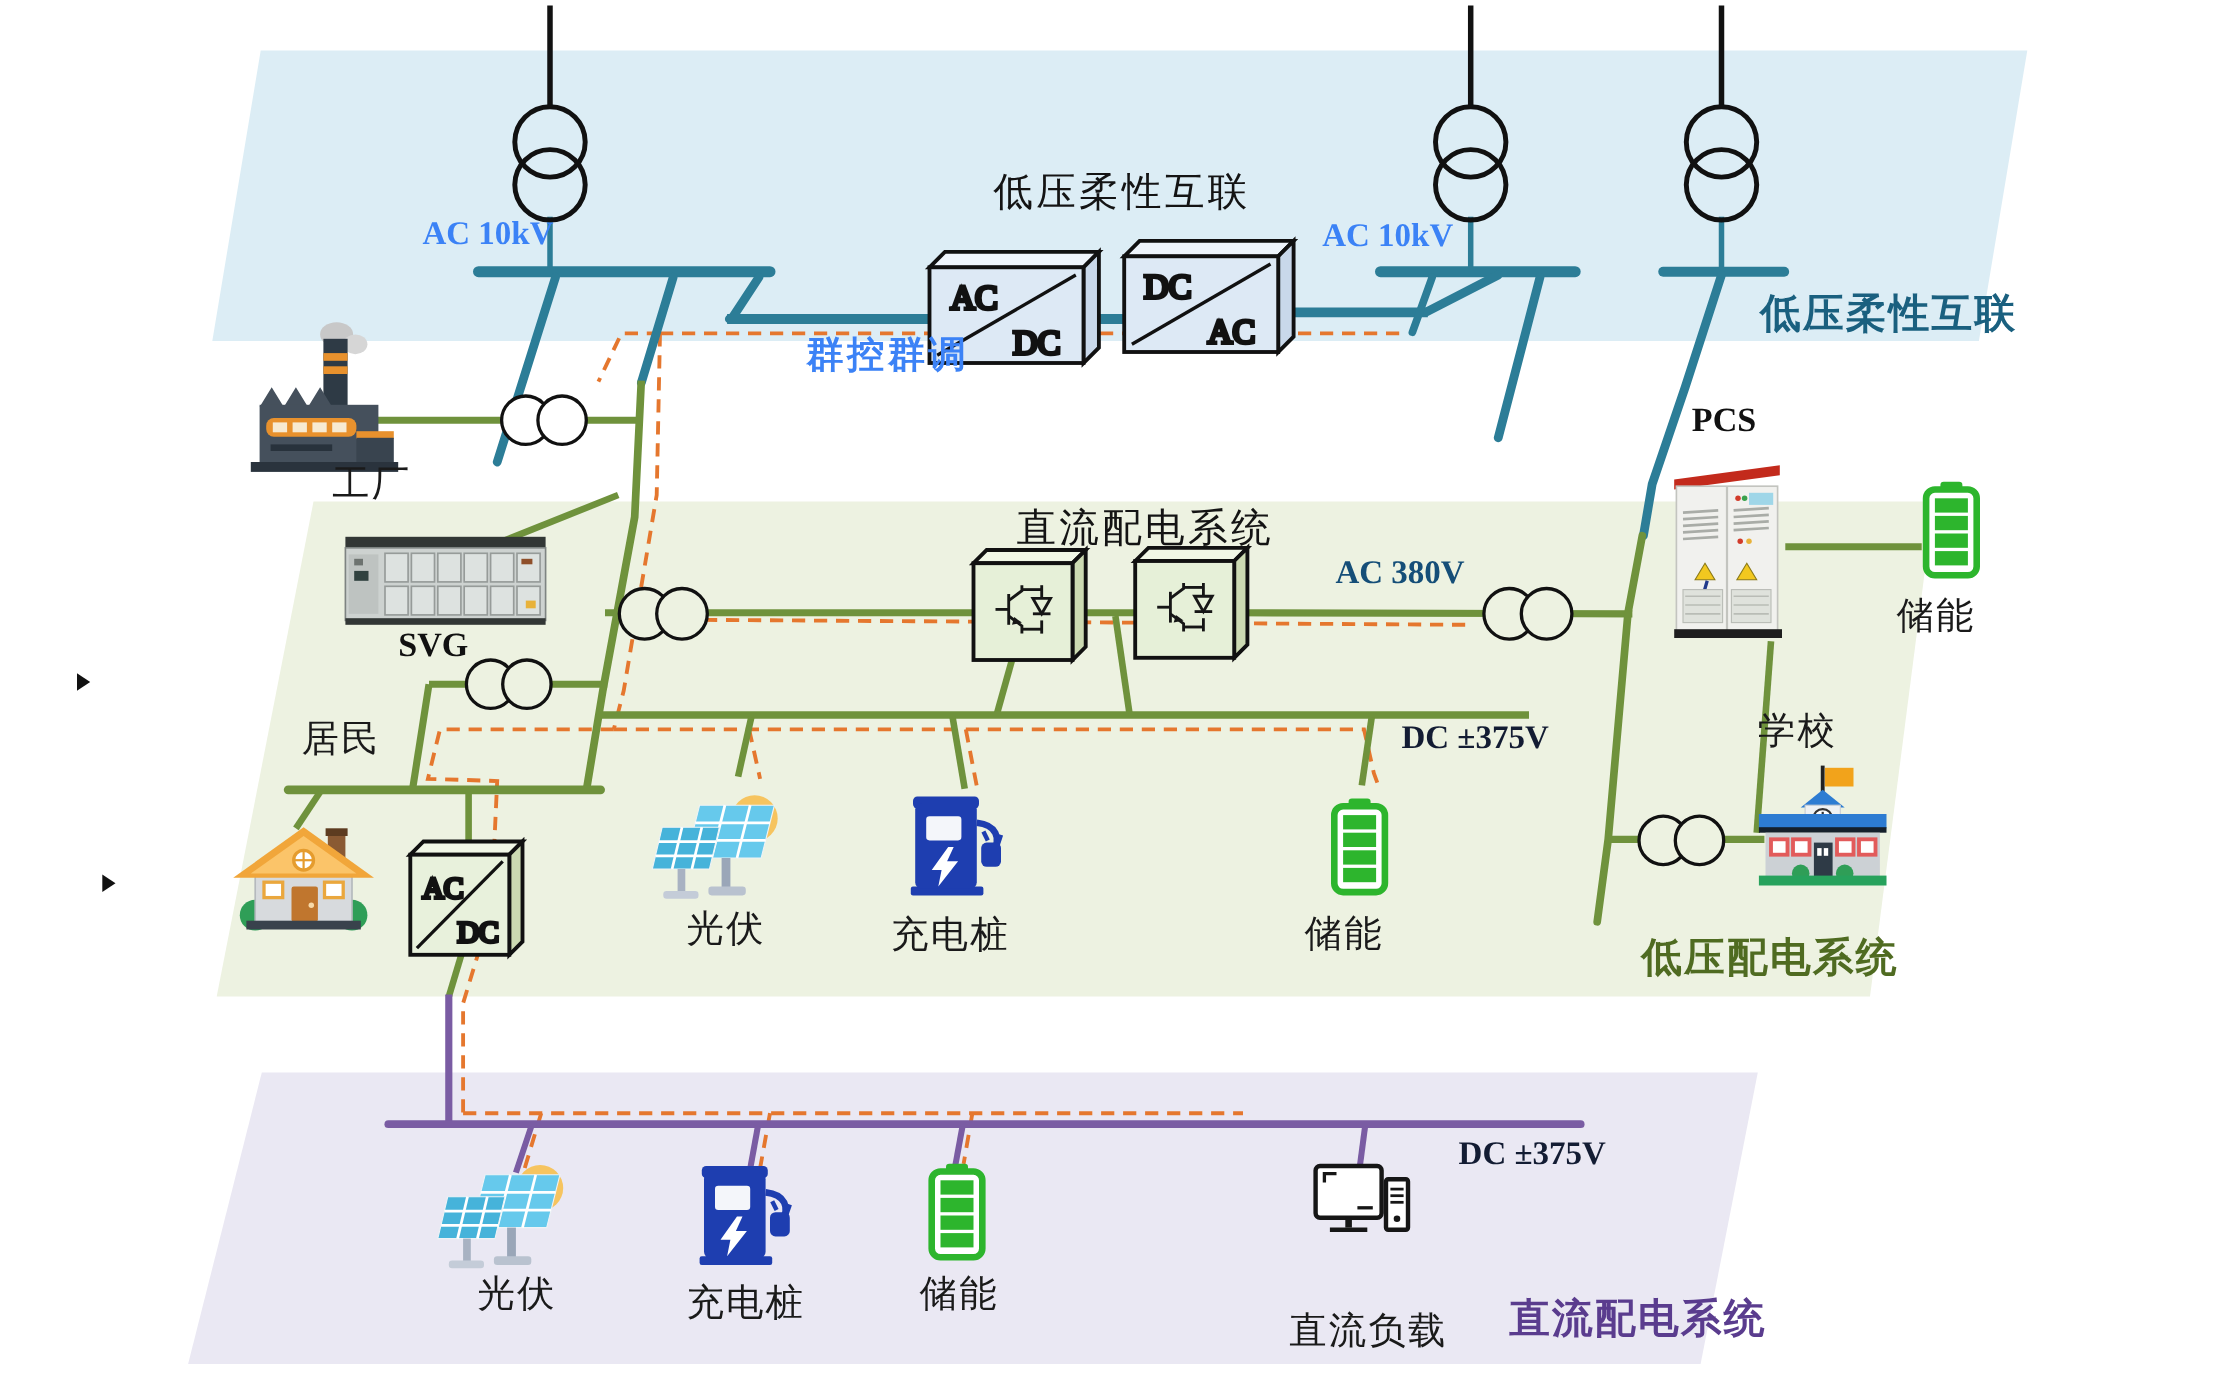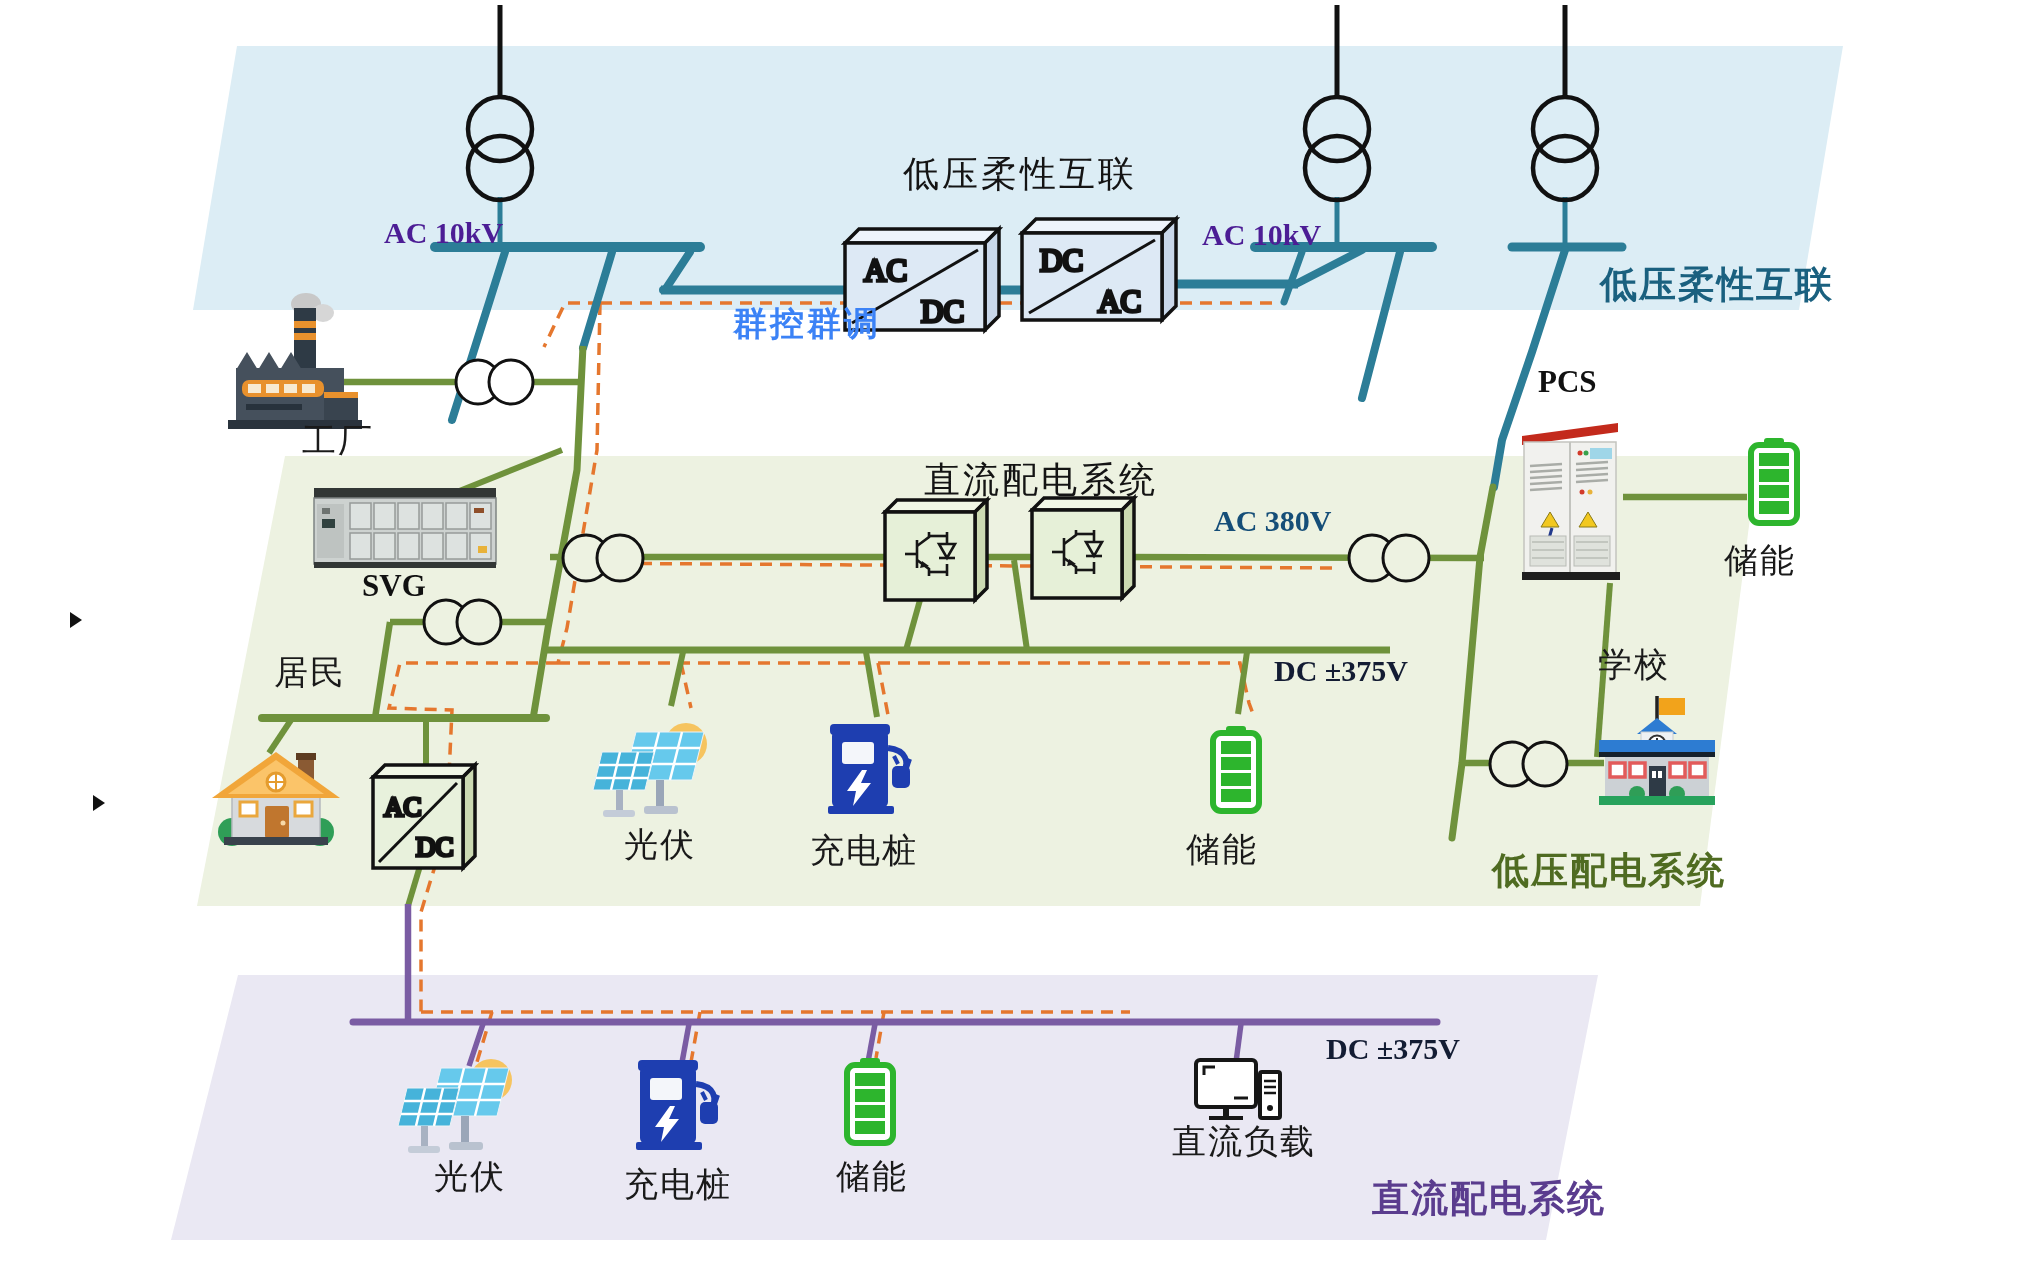--- a/index.html
+++ b/index.html
@@ -3,21 +3,21 @@
 <meta charset="utf-8">
 <style>
   html,body{margin:0;padding:0;background:#ffffff;}
   .stage{position:relative;width:2034px;height:1272px;background:#ffffff;overflow:hidden;
          font-family:"Liberation Serif", serif;}
   .stage svg{position:absolute;left:0;top:0;}
   .lbl{position:absolute;white-space:nowrap;color:#1a1a1a;line-height:1;}
   .cn{font-family:"Liberation Serif", serif;font-size:34px;letter-spacing:2px;}
   .flex-title{font-family:"Liberation Serif", serif;font-size:36px;letter-spacing:3px;color:#141414;}
   .volt{font-family:"Liberation Serif", serif;font-weight:bold;font-size:30px;}
-  .volt-ac{color:#4c1d95;margin-top:20px;}
+  .volt-ac{color:#3b82f6;}
   .volt-380{color:#154e78;}
   .volt-dc{color:#131c33;margin-left:10px;}
   .band-label{font-family:"Liberation Sans", sans-serif;font-weight:bold;font-size:37px;letter-spacing:2px;}
   .mv-col{color:#1a607f;} .lv-col{color:#4f6b21;} .dc-col{color:#5a3c8e;}
   .orange{font-family:"Liberation Sans", sans-serif;font-weight:bold;font-size:34px;color:#3b82f6;letter-spacing:3px;margin-left:48px;}
   .big{font-family:"Liberation Serif", serif;font-weight:bold;font-size:31px;color:#111;}
   svg text{font-family:"Liberation Serif", serif;fill:#1c2c4e;}
 </style>
 </head>
 <body>
@@ -407,17 +407,17 @@
 <div class="lbl cn" style="left:810px;top:834px;">充电桩</div>
 <div class="lbl cn" style="left:1186px;top:833px;">储能</div>
 <div class="lbl big" style="left:1538px;top:366px;">PCS</div>
 <div class="lbl cn" style="left:1724px;top:544px;">储能</div>
 <div class="lbl cn" style="left:1598px;top:648px;">学校</div>
 <div class="lbl band-label lv-col" style="left:1492px;top:852px;">低压配电系统</div>
 
 <div class="lbl cn" style="left:434px;top:1160px;">光伏</div>
 <div class="lbl cn" style="left:624px;top:1168px;">充电桩</div>
 <div class="lbl cn" style="left:836px;top:1160px;">储能</div>
-<div class="lbl cn" style="left:1172px;top:1125px;">直流负载</div>
+<div class="lbl cn" style="left:1172px;top:1194px;">直流负载</div>
 <div class="lbl volt volt-dc" style="left:1316px;top:1034px;">DC ±375V</div>
 <div class="lbl band-label dc-col" style="left:1372px;top:1180px;">直流配电系统</div>
 
 </div>
 
 </body></html>

